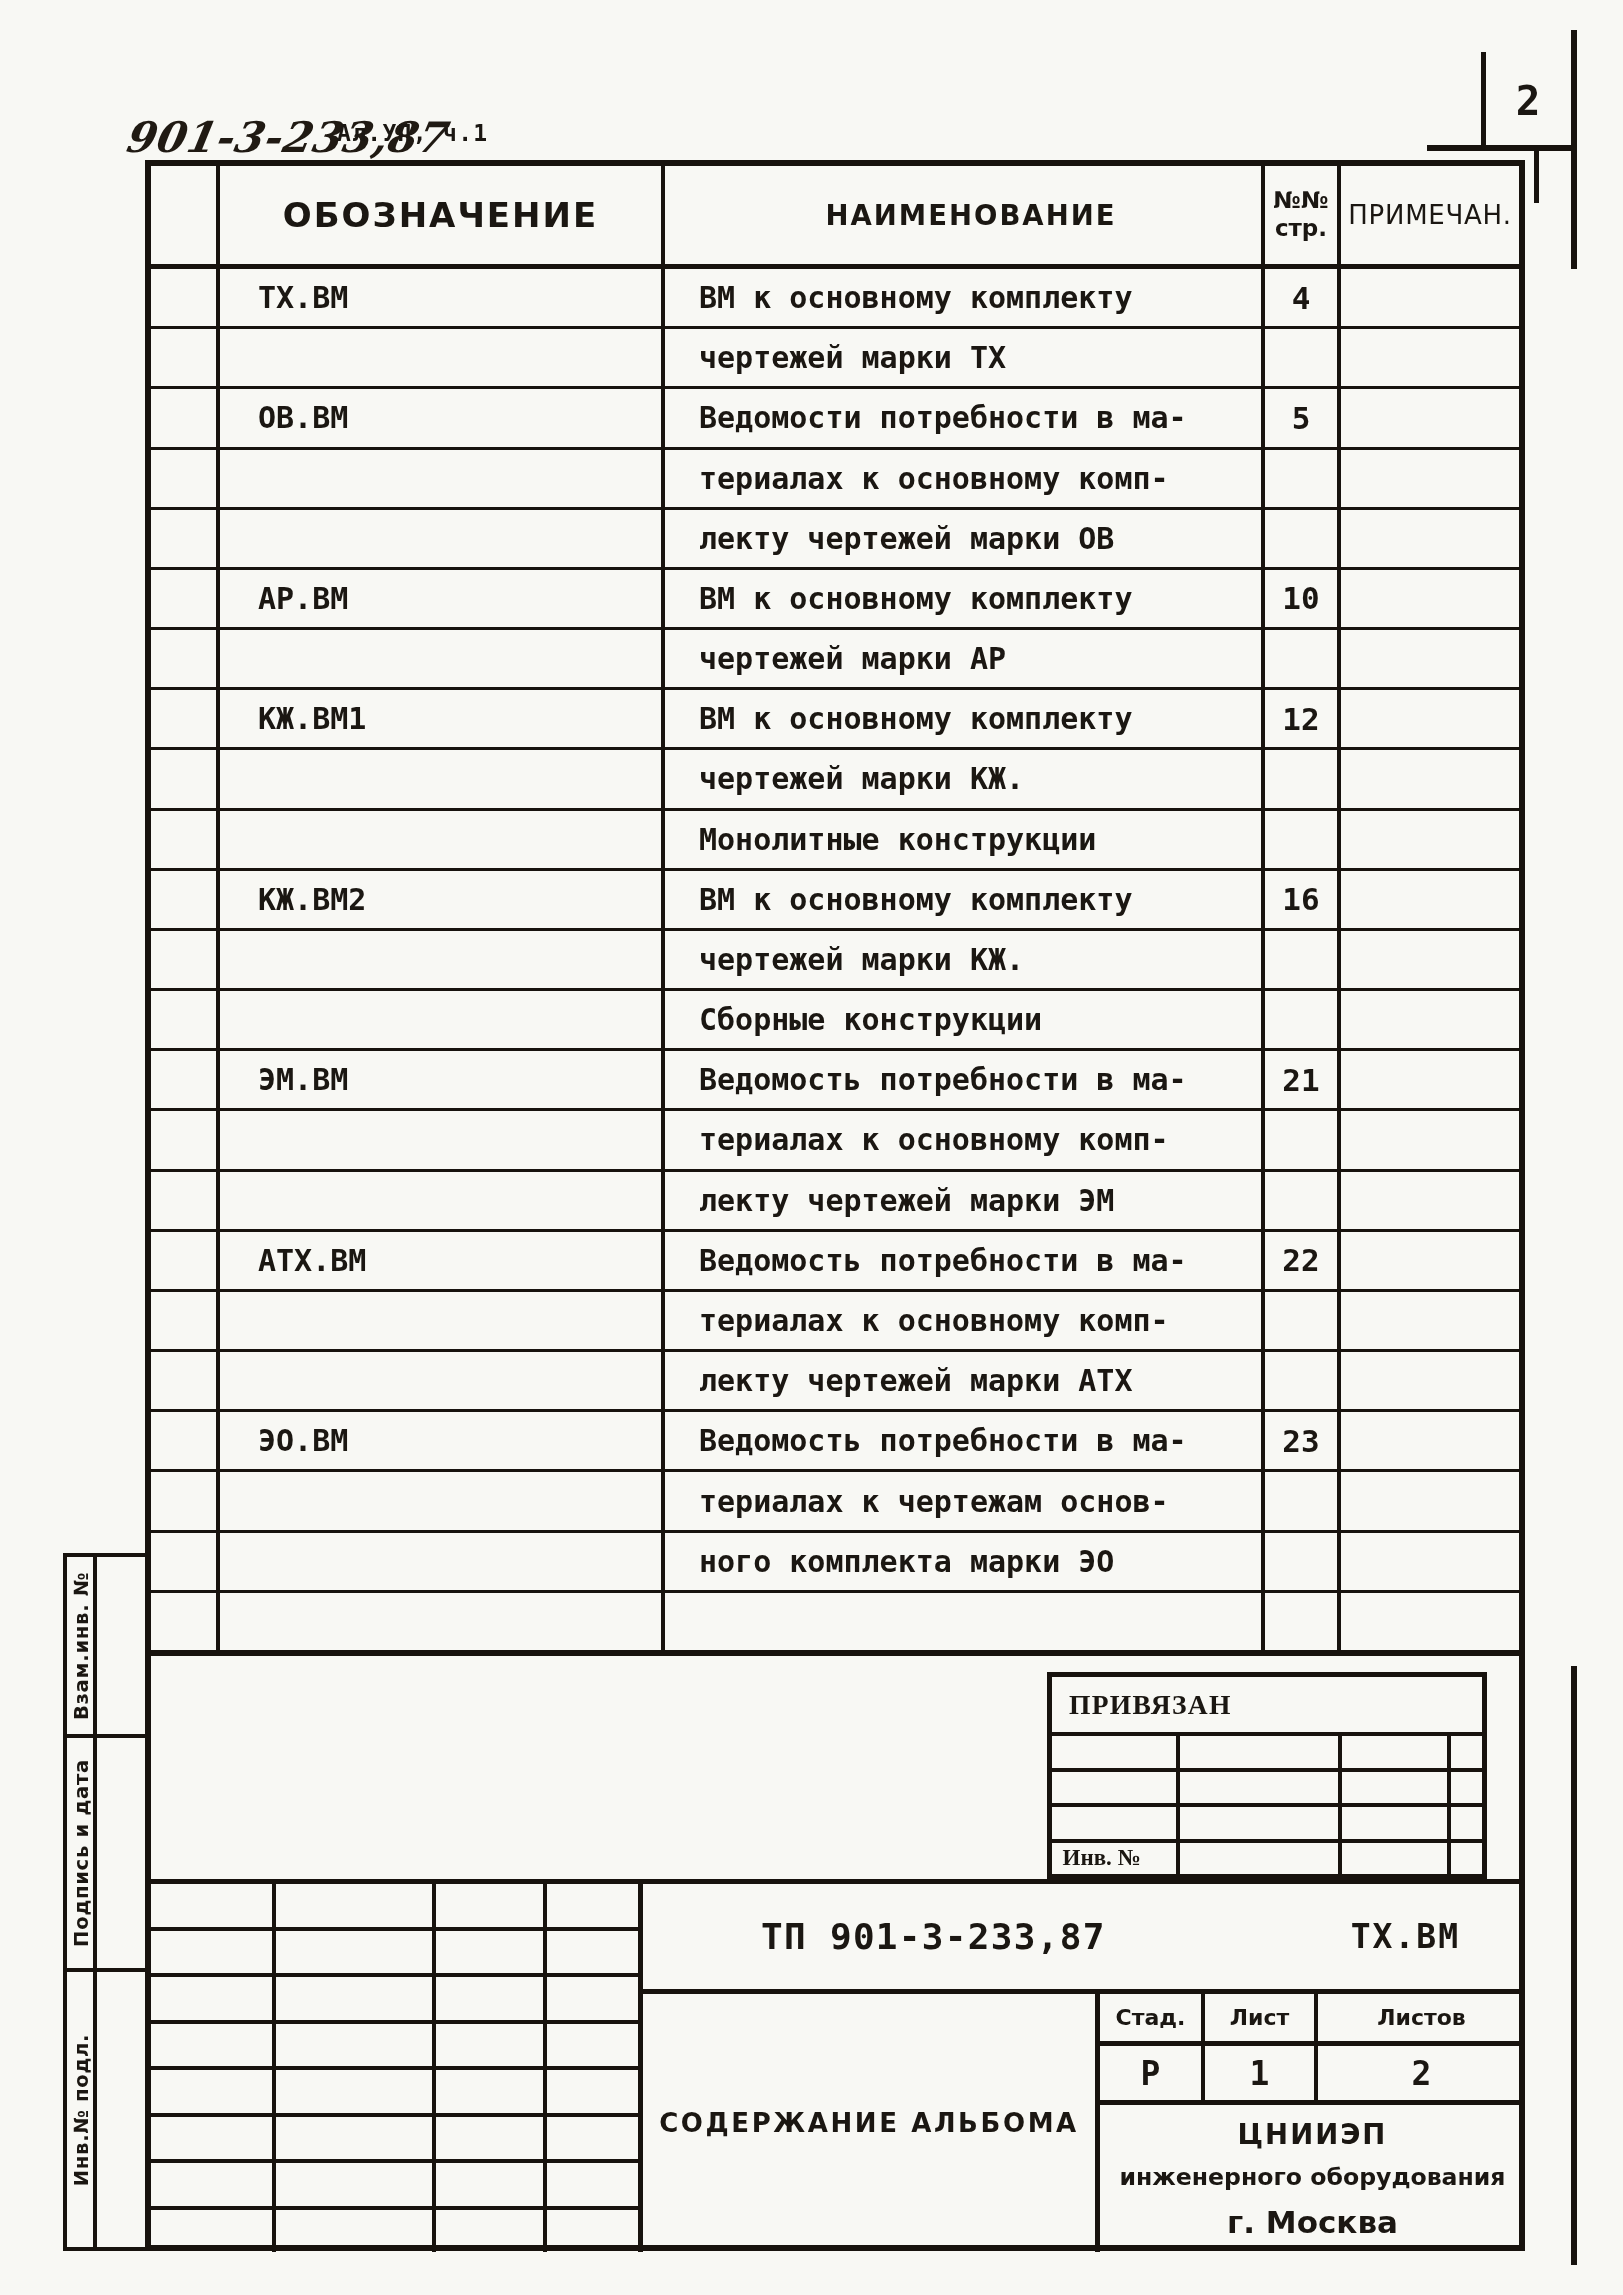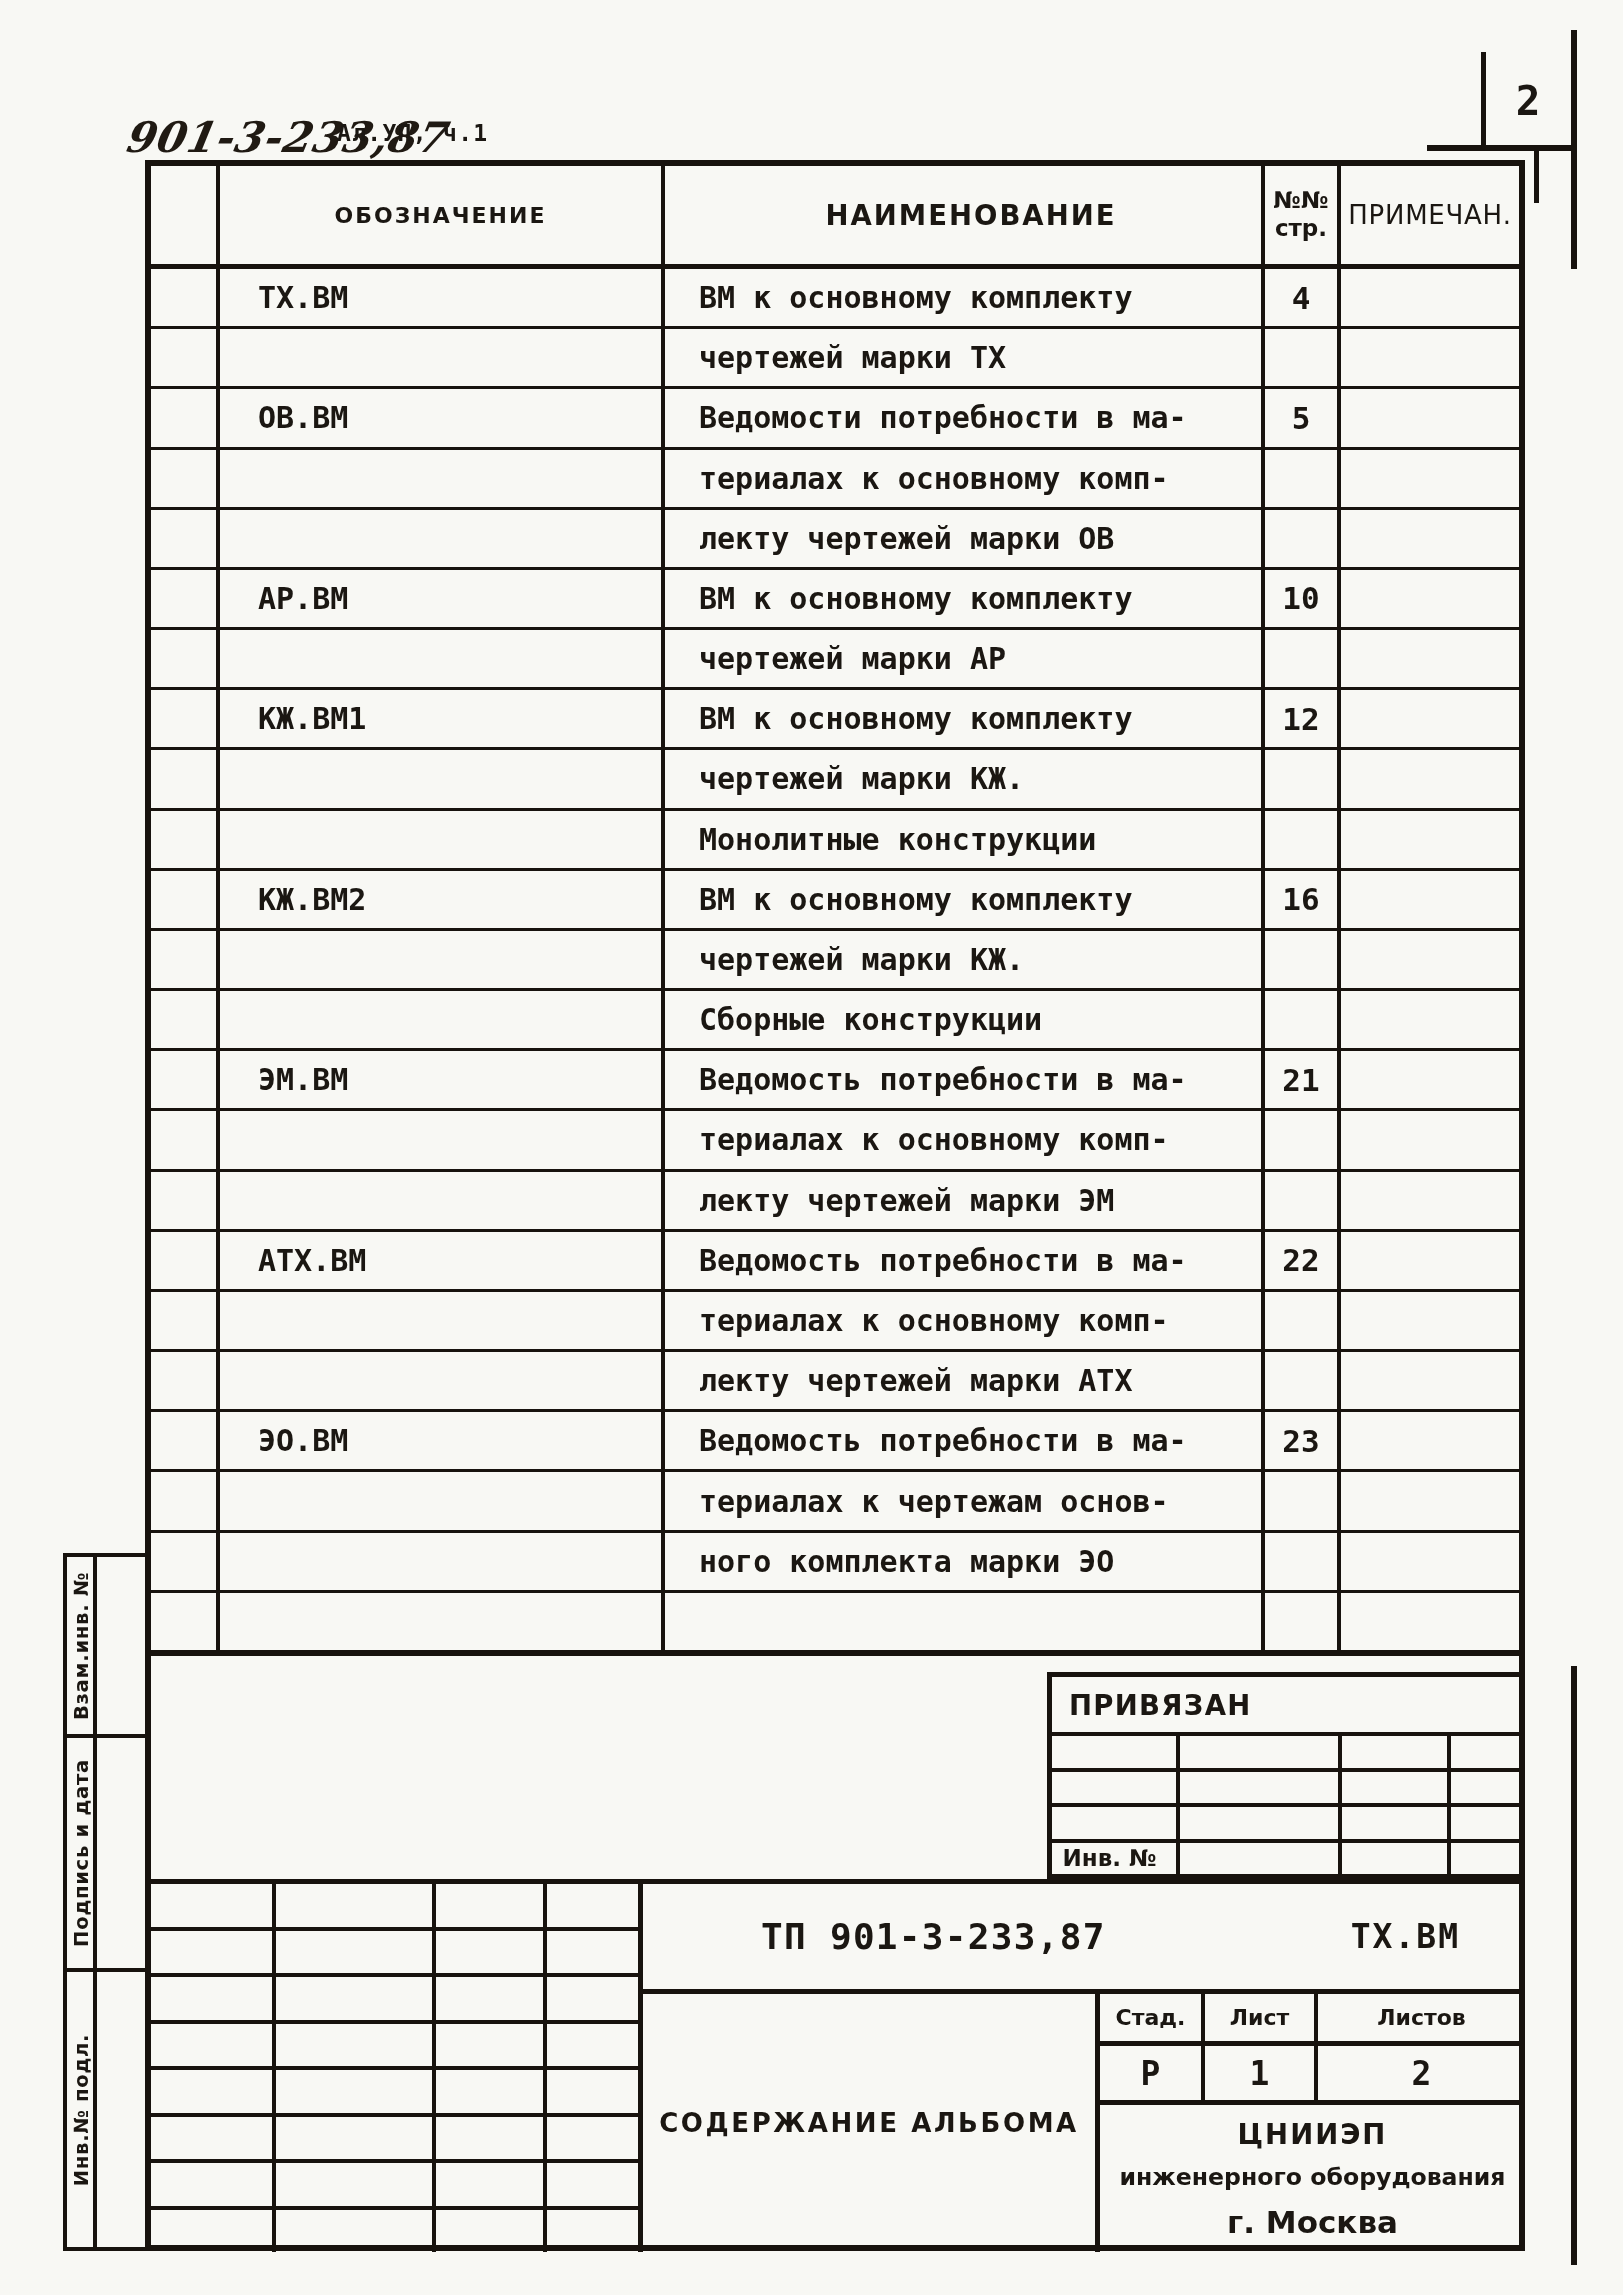--- a/index.html
+++ b/index.html
@@ -26,28 +26,28 @@
              border:6.5px solid #18130e;box-sizing:border-box;display:flex;flex-direction:column;}
   .thead{height:98px;flex:none;border-bottom:5.9px solid #18130e;display:flex;}
   .trow{flex:1;border-bottom:3.9px solid #18130e;display:flex;}
   .trow:last-child{border-bottom:none;}
   .c{box-sizing:border-box;border-right:4.6px solid #18130e;display:flex;align-items:center;overflow:hidden;}
   .c0{width:69px;flex:none;}
   .c1{width:445px;flex:none;padding-left:38px;font-size:30px;font-weight:bold;}
   .c2{width:600px;flex:none;padding-left:34px;font-size:30px;font-weight:bold;}
   .c3{width:76px;flex:none;justify-content:center;font-size:31px;font-weight:bold;padding-left:0;}
   .c4{flex:1;border-right:none;}
-  .hc1{justify-content:center;padding-left:0;font-size:22px;letter-spacing:2px;font-family:"DejaVu Sans","Liberation Sans",sans-serif;text-align:right;}
+  .hc1{justify-content:center;padding-left:0;font-size:34px;letter-spacing:2px;font-family:"DejaVu Sans","Liberation Sans",sans-serif;text-align:right;}
   .hc2{justify-content:center;padding-left:16px;font-size:27.5px;letter-spacing:2px;font-family:"DejaVu Sans","Liberation Sans",sans-serif;}
   .hc3{flex-direction:column;justify-content:center;font-size:23px;line-height:1.2;font-family:"DejaVu Sans","Liberation Sans",sans-serif;}
   .hc4{justify-content:center;font-size:26px;letter-spacing:0.7px;font-weight:normal;font-family:"DejaVu Sans","Liberation Sans",sans-serif;}
 
   
-  .pblock{position:absolute;left:1047px;top:1672px;width:478px;height:207px;
-          border:5.2px solid #18130e;box-sizing:border-box;display:flex;flex-direction:column;}
+  .pblock{position:absolute;left:1047px;top:1672px;width:440px;height:207px;
+          border:5.2px solid #18130e;box-sizing:border-box;display:flex;flex-direction:column;font-family:Liberation Serif, serif;}
   .ptitle{height:55px;flex:none;display:flex;align-items:center;padding-left:17px;
           font-size:27.5px;font-weight:bold;letter-spacing:1.3px;}
   .prow{flex:1;border-top:4.6px solid #18130e;display:flex;}
   .pc{box-sizing:border-box;border-right:4.6px solid #18130e;display:flex;align-items:center;}
   .pc1{width:128px;flex:none;}
   .pc2{width:162px;flex:none;}
   .pc3{width:109px;flex:none;}
   .pc4{flex:1;border-right:none;}
   .invlab{padding-left:10.5px;font-size:23px;font-weight:bold;white-space:nowrap;}
 

